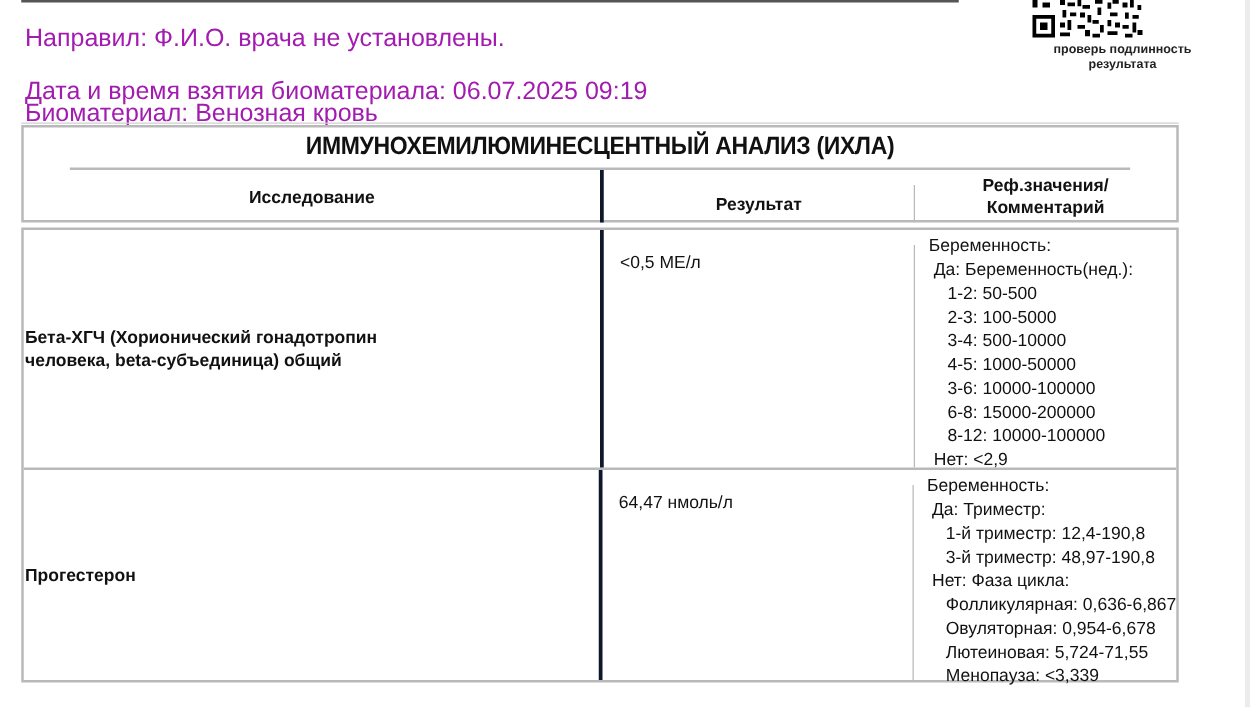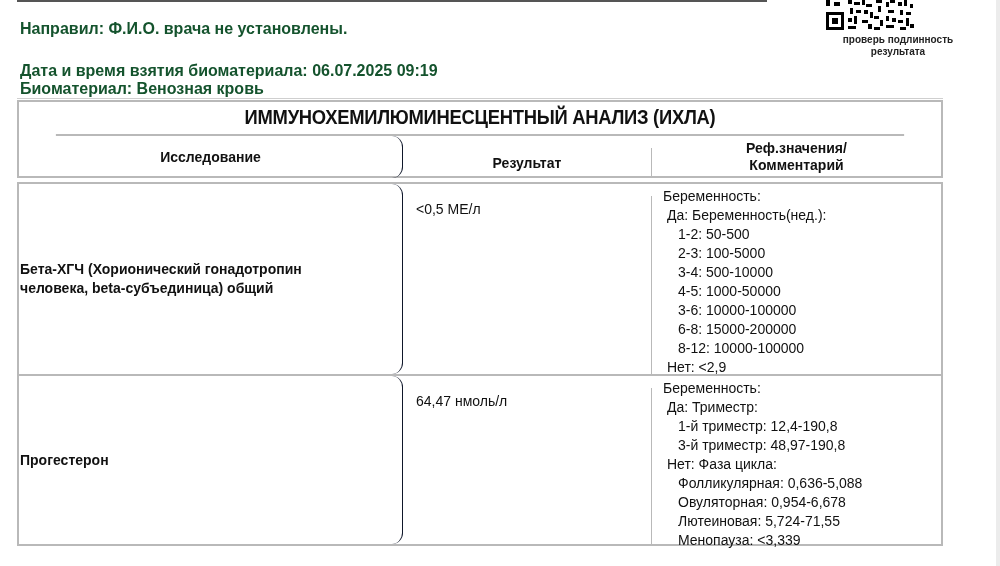--- a/index.html
+++ b/index.html
@@ -3,31 +3,31 @@
 <meta charset="utf-8">
 <style>
   html, body { margin:0; padding:0; }
   body {
     width:1000px; height:566px; overflow:hidden; position:relative;
     background:#ffffff; color:#111;
     font-family:"Liberation Sans", sans-serif;
   }
   .right-strip { position:absolute; left:996px; top:0; width:4px; height:566px; background:#ececec; }
   .top-rule { position:absolute; left:17px; top:0; width:750px; height:2px; background:#555; }
-  .info { position:absolute; left:20px; font-size:16px; font-weight:bold; color:#14532d; white-space:nowrap; }
+  .info { position:absolute; left:20px; font-size:20px; font-weight:normal; color:#a21caf; white-space:nowrap; }
   .qr { position:absolute; left:822px; top:0; width:94px; height:32px; overflow:hidden; }
   .qr svg { display:block; }
   .qr-caption { position:absolute; left:828px; top:34px; width:140px; text-align:center; font-size:10px; font-weight:bold; line-height:12px; color:#222; }
   .sep-line { position:absolute; left:17px; top:98px; width:926px; height:1px; background:#cfcfcf; }
 
   .tbl { position:absolute; left:17px; width:926px; border:2px solid #b9b9b9; box-sizing:border-box; background:#fff; }
   .title-row { height:32px; border-bottom:2px solid #b9b9b9; text-align:center; font-size:20px; font-weight:bold; line-height:30px; letter-spacing:-0.3px; transform:scaleX(0.92); transform-origin:center; }
   .hdr-row { display:flex; height:42px; }
   .hdr-cell { display:flex; align-items:center; justify-content:center; text-align:center; font-weight:bold; font-size:14px; line-height:17px; }
-  .c1 { width:384px; border-right:1px solid #0f172a; box-sizing:border-box;border-radius:11px; }
+  .c1 { width:464px; border-right:3px solid #0f172a; box-sizing:border-box; }
   .c2 { width:249px; border-right:1px solid #b9b9b9; box-sizing:border-box;margin-top:12px; }
   .c3 { flex:1; }
 
   .data-row { display:flex; border-bottom:2px solid #b9b9b9; box-sizing:border-box; }
   .data-row:last-child { border-bottom:none; }
   .test-name { display:flex; align-items:center; font-weight:bold; font-size:14px; line-height:19px; padding-left:1px; }
   .result { font-size:14px; padding:5px 0 0 13px; }
   .ref { font-size:14px; line-height:19px; padding:3px 0 0 11px; }
   .ref div { white-space:pre; }
   .l1 { padding-left:0; }
@@ -136,19 +136,19 @@
     <div class="test-name c1">
       <div>Прогестерон</div>
     </div>
     <div class="result c2">64,47 нмоль/л</div>
     <div class="ref c3">
       <div class="l1">Беременность:</div>
       <div class="l2">Да: Триместр:</div>
       <div class="l3">1-й триместр: 12,4-190,8</div>
       <div class="l3">3-й триместр: 48,97-190,8</div>
       <div class="l2">Нет: Фаза цикла:</div>
-      <div class="l3">Фолликулярная: 0,636-5,088</div>
+      <div class="l3">Фолликулярная: 0,636-6,867</div>
       <div class="l3">Овуляторная: 0,954-6,678</div>
       <div class="l3">Лютеиновая: 5,724-71,55</div>
       <div class="l3">Менопауза: &lt;3,339</div>
     </div>
   </div>
 </div>
 
 </body></html>

